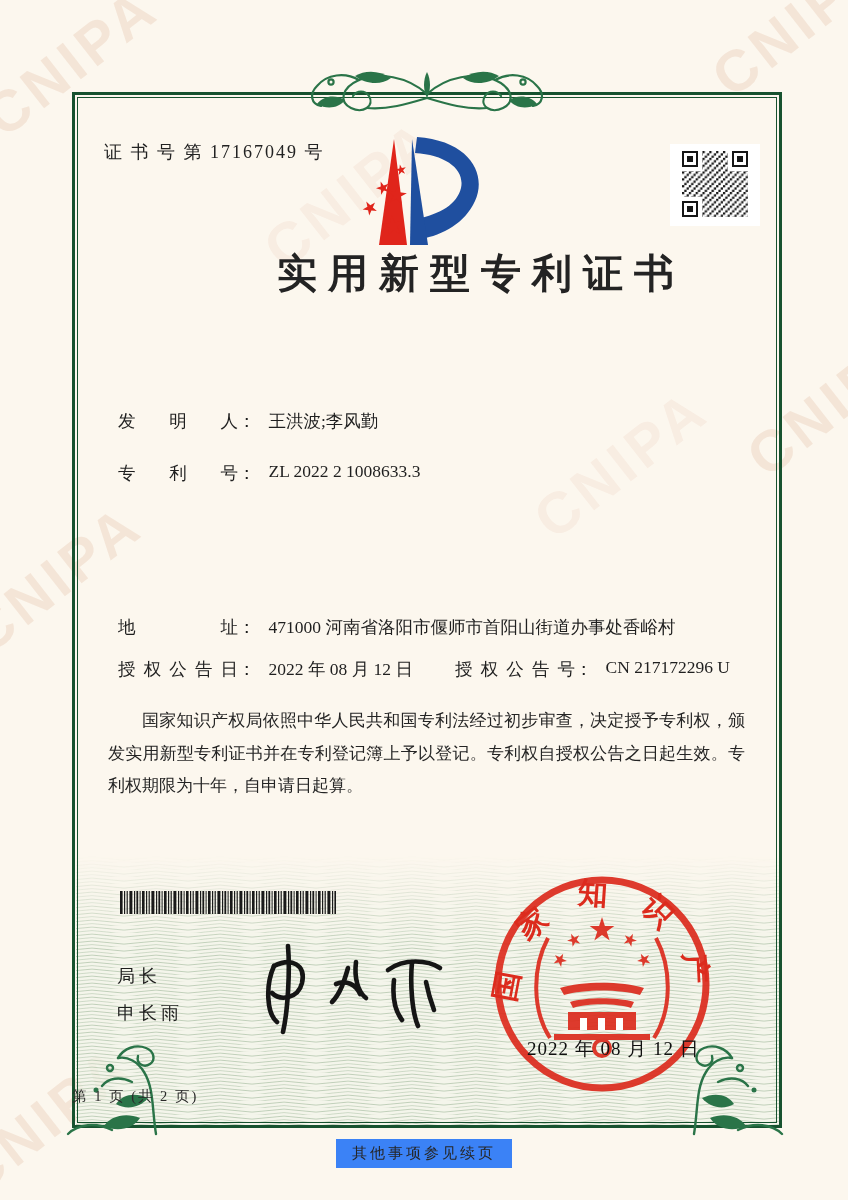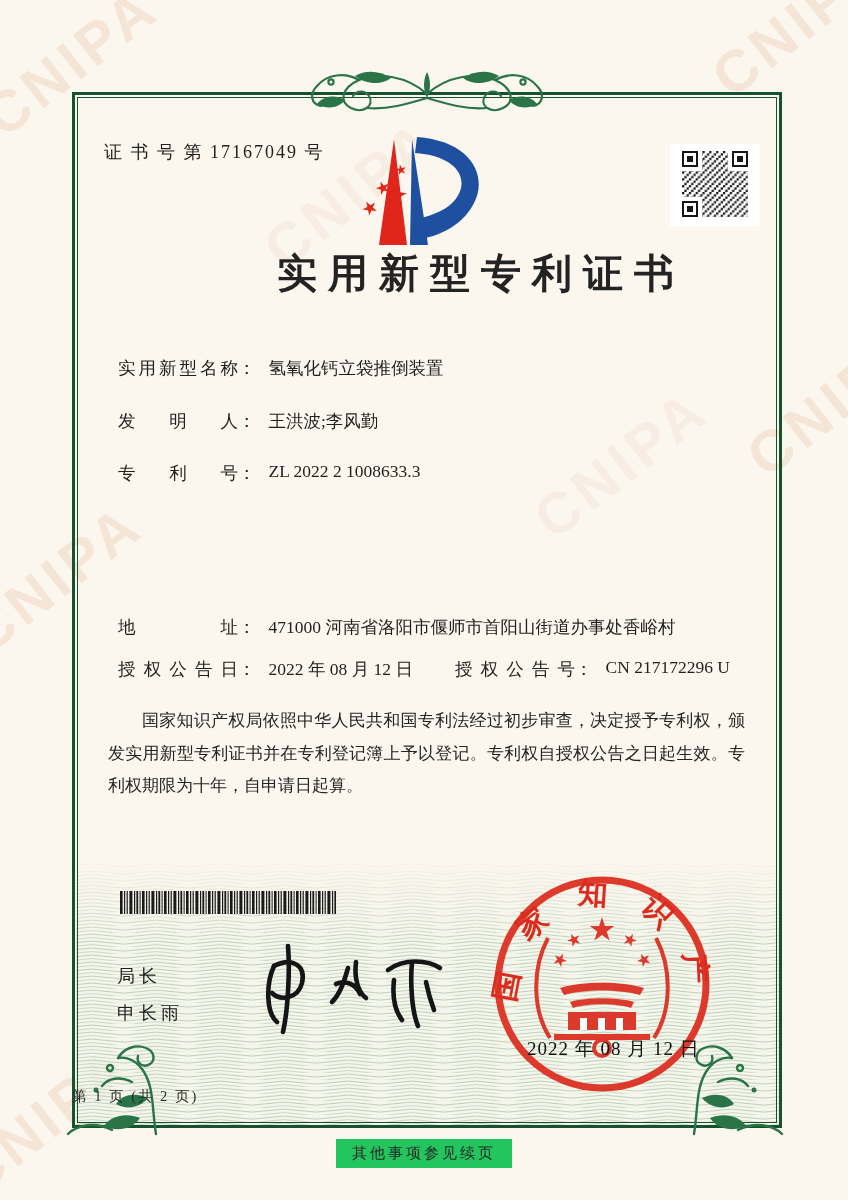--- a/index.html
+++ b/index.html
@@ -61,21 +61,21 @@
   .seal-date{
     position:absolute;left:527px;top:1036px;width:200px;font-size:19px;
     letter-spacing:1px;color:#101010;white-space:nowrap;
   }
   .pageind{
     position:absolute;left:72px;top:1087px;width:690px;text-align:left;
     font-size:14.5px;letter-spacing:2px;color:#2a2a2a;
   }
   .footnote{
     position:absolute;left:50%;top:1139px;transform:translateX(-50%);
-    background:#22c55e;padding:5px 16px;font-size:15px;letter-spacing:3px;
+    background:#3b82f6;padding:5px 16px;font-size:15px;letter-spacing:3px;
     color:#262626;white-space:nowrap;
   }
   .qrbox{position:absolute;left:670px;top:144px;width:90px;height:82px;background:#fff;}
   .qrbox svg{position:absolute;left:12px;top:7px;}
 </style>
 </head>
 <body>
 
 <div class="page">
 
@@ -178,23 +178,20 @@
         <rect x="23" y="1" width="5" height="5" fill="#fff"></rect>
         <rect x="24" y="2" width="3" height="3" fill="#161616"></rect>
       <rect x="0" y="22" width="7" height="7" fill="#161616"></rect>
         <rect x="1" y="23" width="5" height="5" fill="#fff"></rect>
         <rect x="2" y="24" width="3" height="3" fill="#161616"></rect>
     </svg>
   </div>
 
   <div class="title">实用新型专利证书</div>
 
-  <div class="row" style="top:356px">
-    <span class="flabel">实用新型名称</span><span class="fcolon">：</span><span class="fvalue">氢氧化钙立袋推倒装置</span>
-  </div>
   <div class="row" style="top:409px">
     <span class="flabel">发明人</span><span class="fcolon">：</span><span class="fvalue">王洪波;李风勤</span>
   </div>
   <div class="row" style="top:461px">
     <span class="flabel">专利号</span><span class="fcolon">：</span><span class="fvalue">ZL 2022 2 1008633.3</span>
   </div>
   <div class="row" style="top:615px">
     <span class="flabel">地址</span><span class="fcolon">：</span><span class="fvalue">471000 河南省洛阳市偃师市首阳山街道办事处香峪村</span>
   </div>
   <div class="row" style="top:657px">

